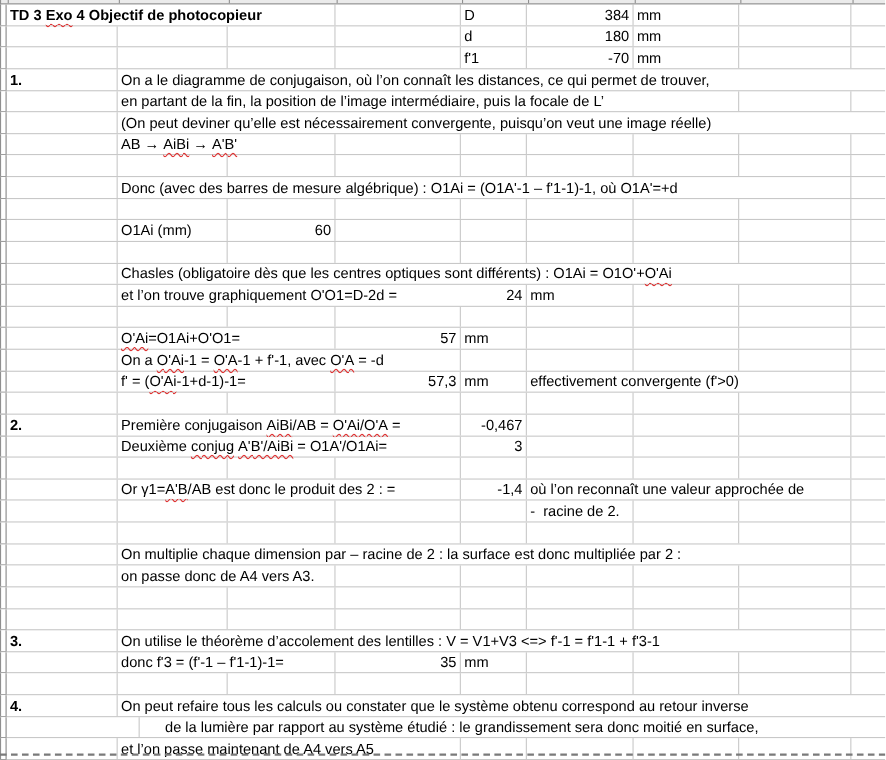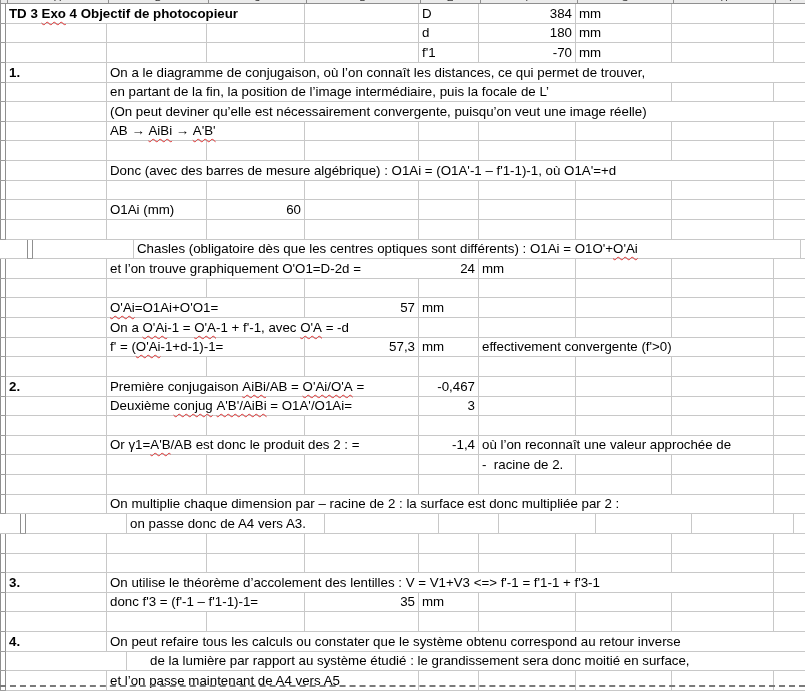--- a/index.html
+++ b/index.html
@@ -208,21 +208,21 @@
         <div class="cell" style="width: 101px;"></div>
         <div class="cell" style="width: 100px;"></div>
         <div class="cell" style="width: 98px;"></div>
         <div class="cell" style="width: 114px;"></div>
         <div class="cell" style="width: 60px;"></div>
         <div class="cell" style="width: 97px;"></div>
         <div class="cell" style="width: 96px;"></div>
         <div class="cell" style="width: 102px;"></div>
         <div class="cell last" style="width: 31px;"></div>
       </div>
-      <div class="row" style="height: 19.6286px; padding-left: 27px;">
+      <div class="row" style="height: 19.6286px;">
         <div class="rowhead"></div>
         <div class="cell" style="width: 101px;"></div>
         <div class="cell" style="width: 667px;"><span>Chasles (obligatoire dès que les centres optiques sont différents) : O1Ai = O1O'+</span><span class="sq">O'Ai</span></div>
         <div class="cell last" style="width: 31px;"></div>
       </div>
       <div class="row" style="height: 19.6286px;">
         <div class="rowhead"></div>
         <div class="cell" style="width: 101px;"></div>
         <div class="cell nr" style="width: 312px;"><span>et l’on trouve graphiquement O'O1=D-2d =</span></div>
         <div class="cell r" style="width: 60px;"><span>24</span></div>
@@ -348,21 +348,21 @@
         <div class="cell" style="width: 96px;"></div>
         <div class="cell" style="width: 102px;"></div>
         <div class="cell last" style="width: 31px;"></div>
       </div>
       <div class="row" style="height: 19.6286px;">
         <div class="rowhead"></div>
         <div class="cell" style="width: 101px;"></div>
         <div class="cell" style="width: 667px;"><span>On multiplie chaque dimension par – racine de 2 : la surface est donc multipliée par 2 :</span></div>
         <div class="cell last" style="width: 31px;"></div>
       </div>
-      <div class="row" style="height: 19.6286px; padding-left: 20px;">
+      <div class="row" style="height: 19.6286px;">
         <div class="rowhead"></div>
         <div class="cell" style="width: 101px;"></div>
         <div class="cell" style="width: 198px;"><span>on passe donc de A4 vers A3.</span></div>
         <div class="cell" style="width: 114px;"></div>
         <div class="cell" style="width: 60px;"></div>
         <div class="cell" style="width: 97px;"></div>
         <div class="cell" style="width: 96px;"></div>
         <div class="cell" style="width: 102px;"></div>
         <div class="cell last" style="width: 31px;"></div>
       </div>

